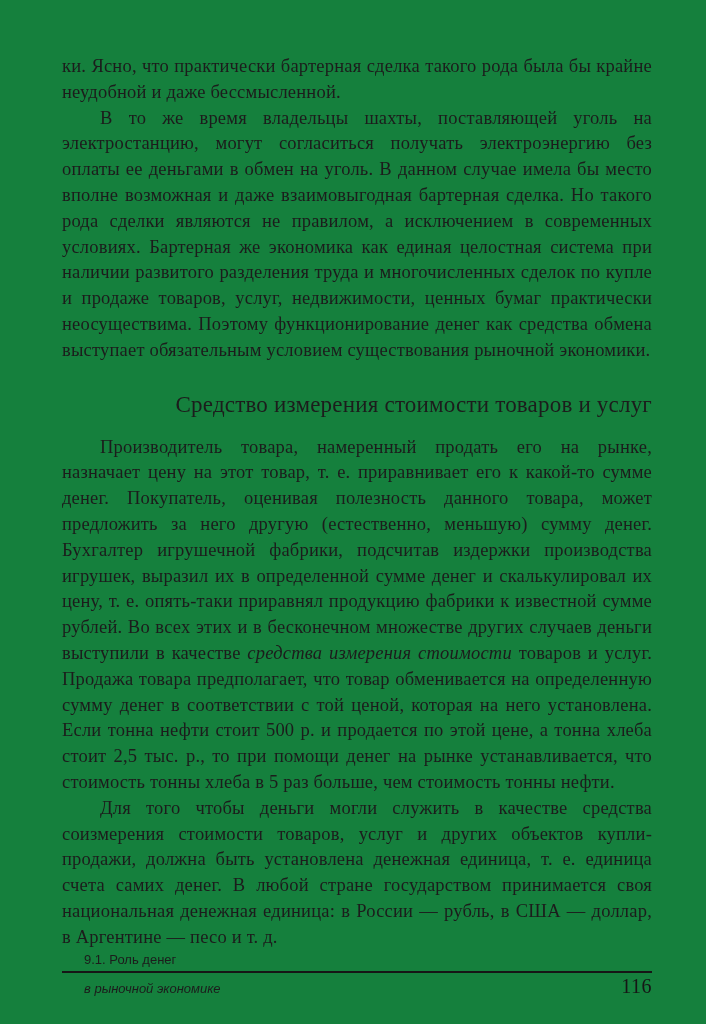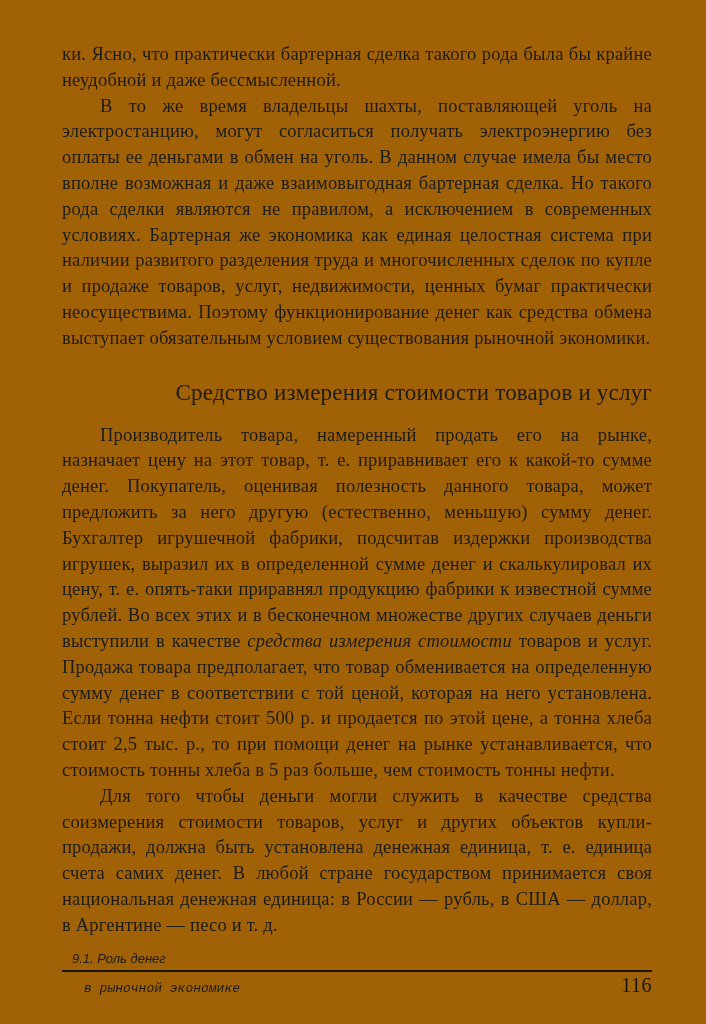--- a/index.html
+++ b/index.html
@@ -5,26 +5,26 @@
   html, body {
     margin: 0;
     padding: 0;
     background: #e9e9e6;
   }
   .page {
     position: relative;
     width: 706px;
     height: 1024px;
     margin: 0 auto;
-    background: #a16207;
+    background: #15803d;
     color: #1c1c1c;
     font-family: "Liberation Serif", "DejaVu Serif", serif;
     overflow: hidden;
     box-sizing: border-box;
-    padding: 42px 54px 0 62px;
+    padding: 54px 54px 0 62px;
   }
   .body-text p {
     margin: 0;
     font-size: 18.5px;
     line-height: 25.8px;
     text-align: justify;
     letter-spacing: 0.2px;
   }
   .body-text p.indent {
     text-indent: 38px;
@@ -41,38 +41,37 @@
     font-style: italic;
   }
   .running-footer {
     position: absolute;
     left: 62px;
     right: 54px;
     bottom: 26px;
   }
   .footer-line1 {
     font-family: "Liberation Sans", sans-serif;
-    font-style: italic;
     font-size: 13px;
     line-height: 16px;
-    margin-left: 10px;
+    margin-left: 22px;
     color: #1c1c1c;
   }
   .footer-rule {
     height: 2px;
     background: #161616;
     margin: 3px 0 3px 0;
   }
   .footer-bottom-row {
     display: flex;
     justify-content: space-between;
     align-items: baseline;
   }
   .footer-line2 {
-    font-family: Liberation Mono, monospace;
+    font-family: Liberation Sans, sans-serif;
     font-style: italic;
     font-size: 13px;
     line-height: 18px;
     margin-left: 22px;
     color: #1c1c1c;
   }
   .page-number {
     font-size: 20px;
     line-height: 20px;
     letter-spacing: 0.5px;

